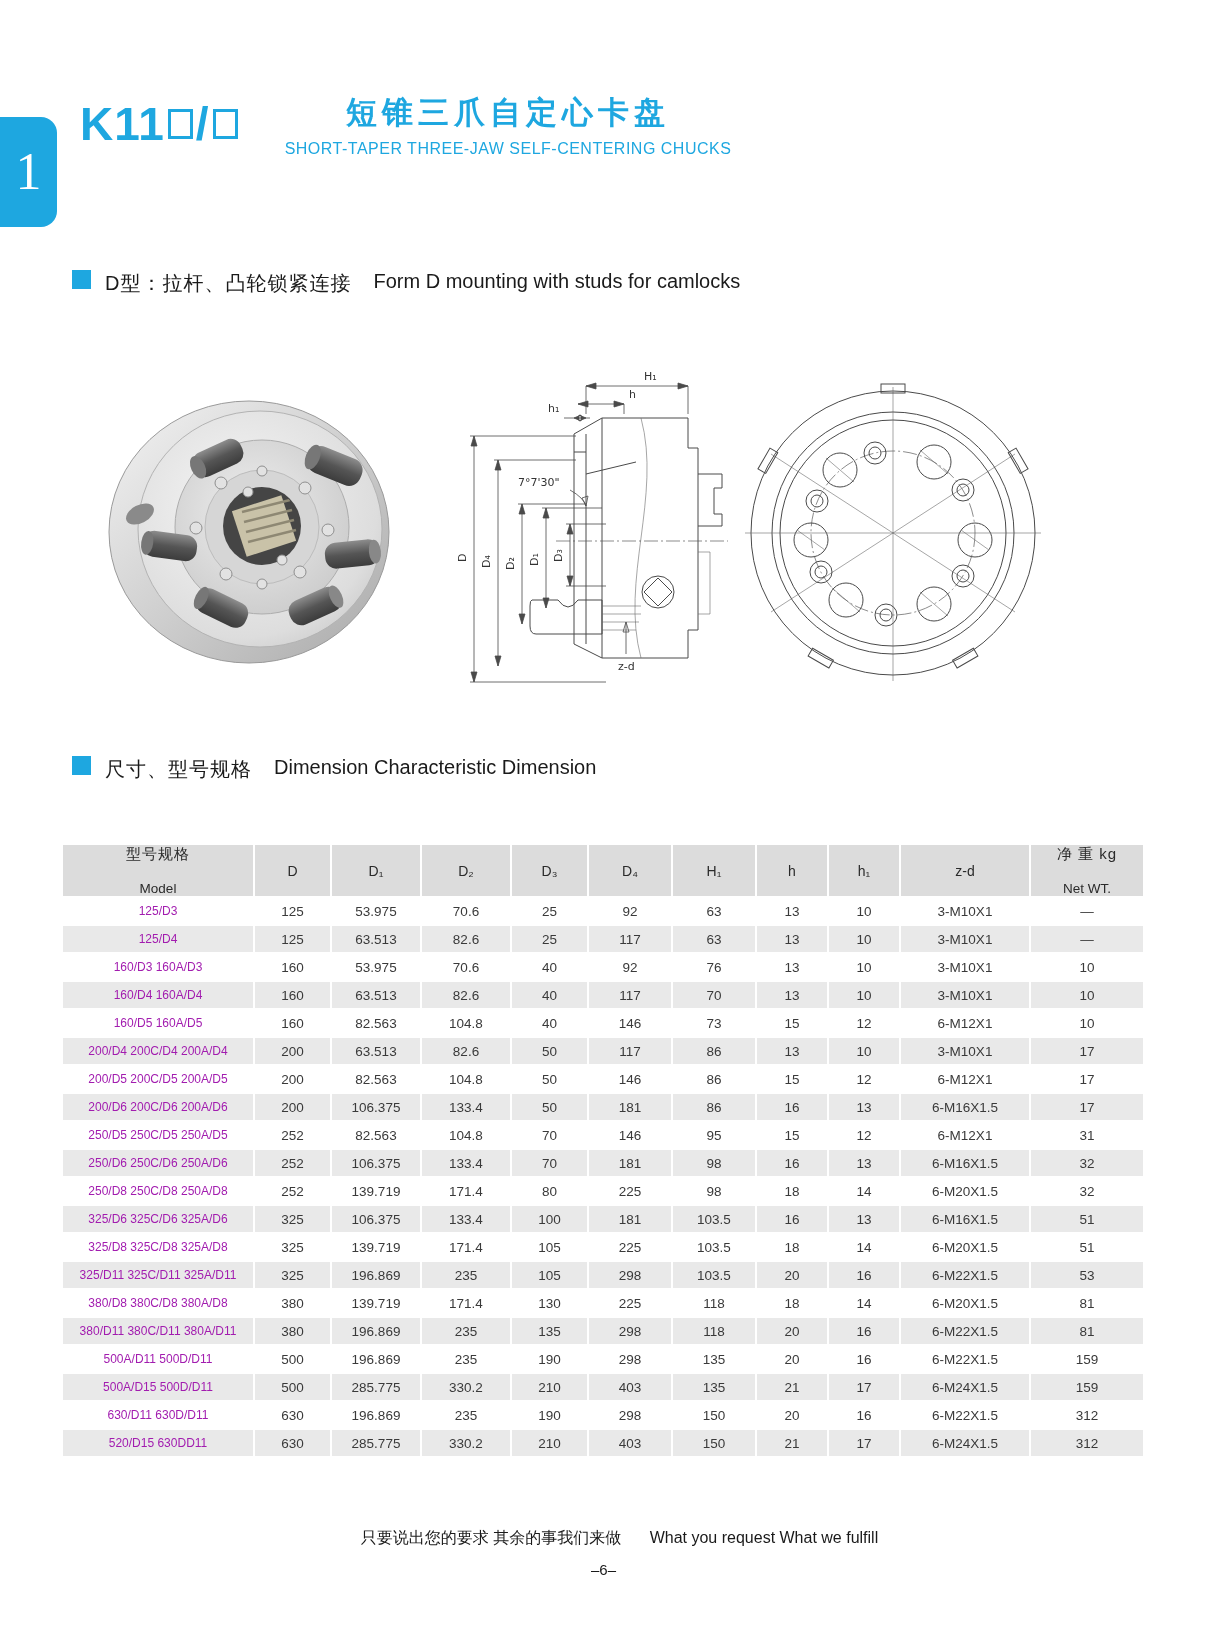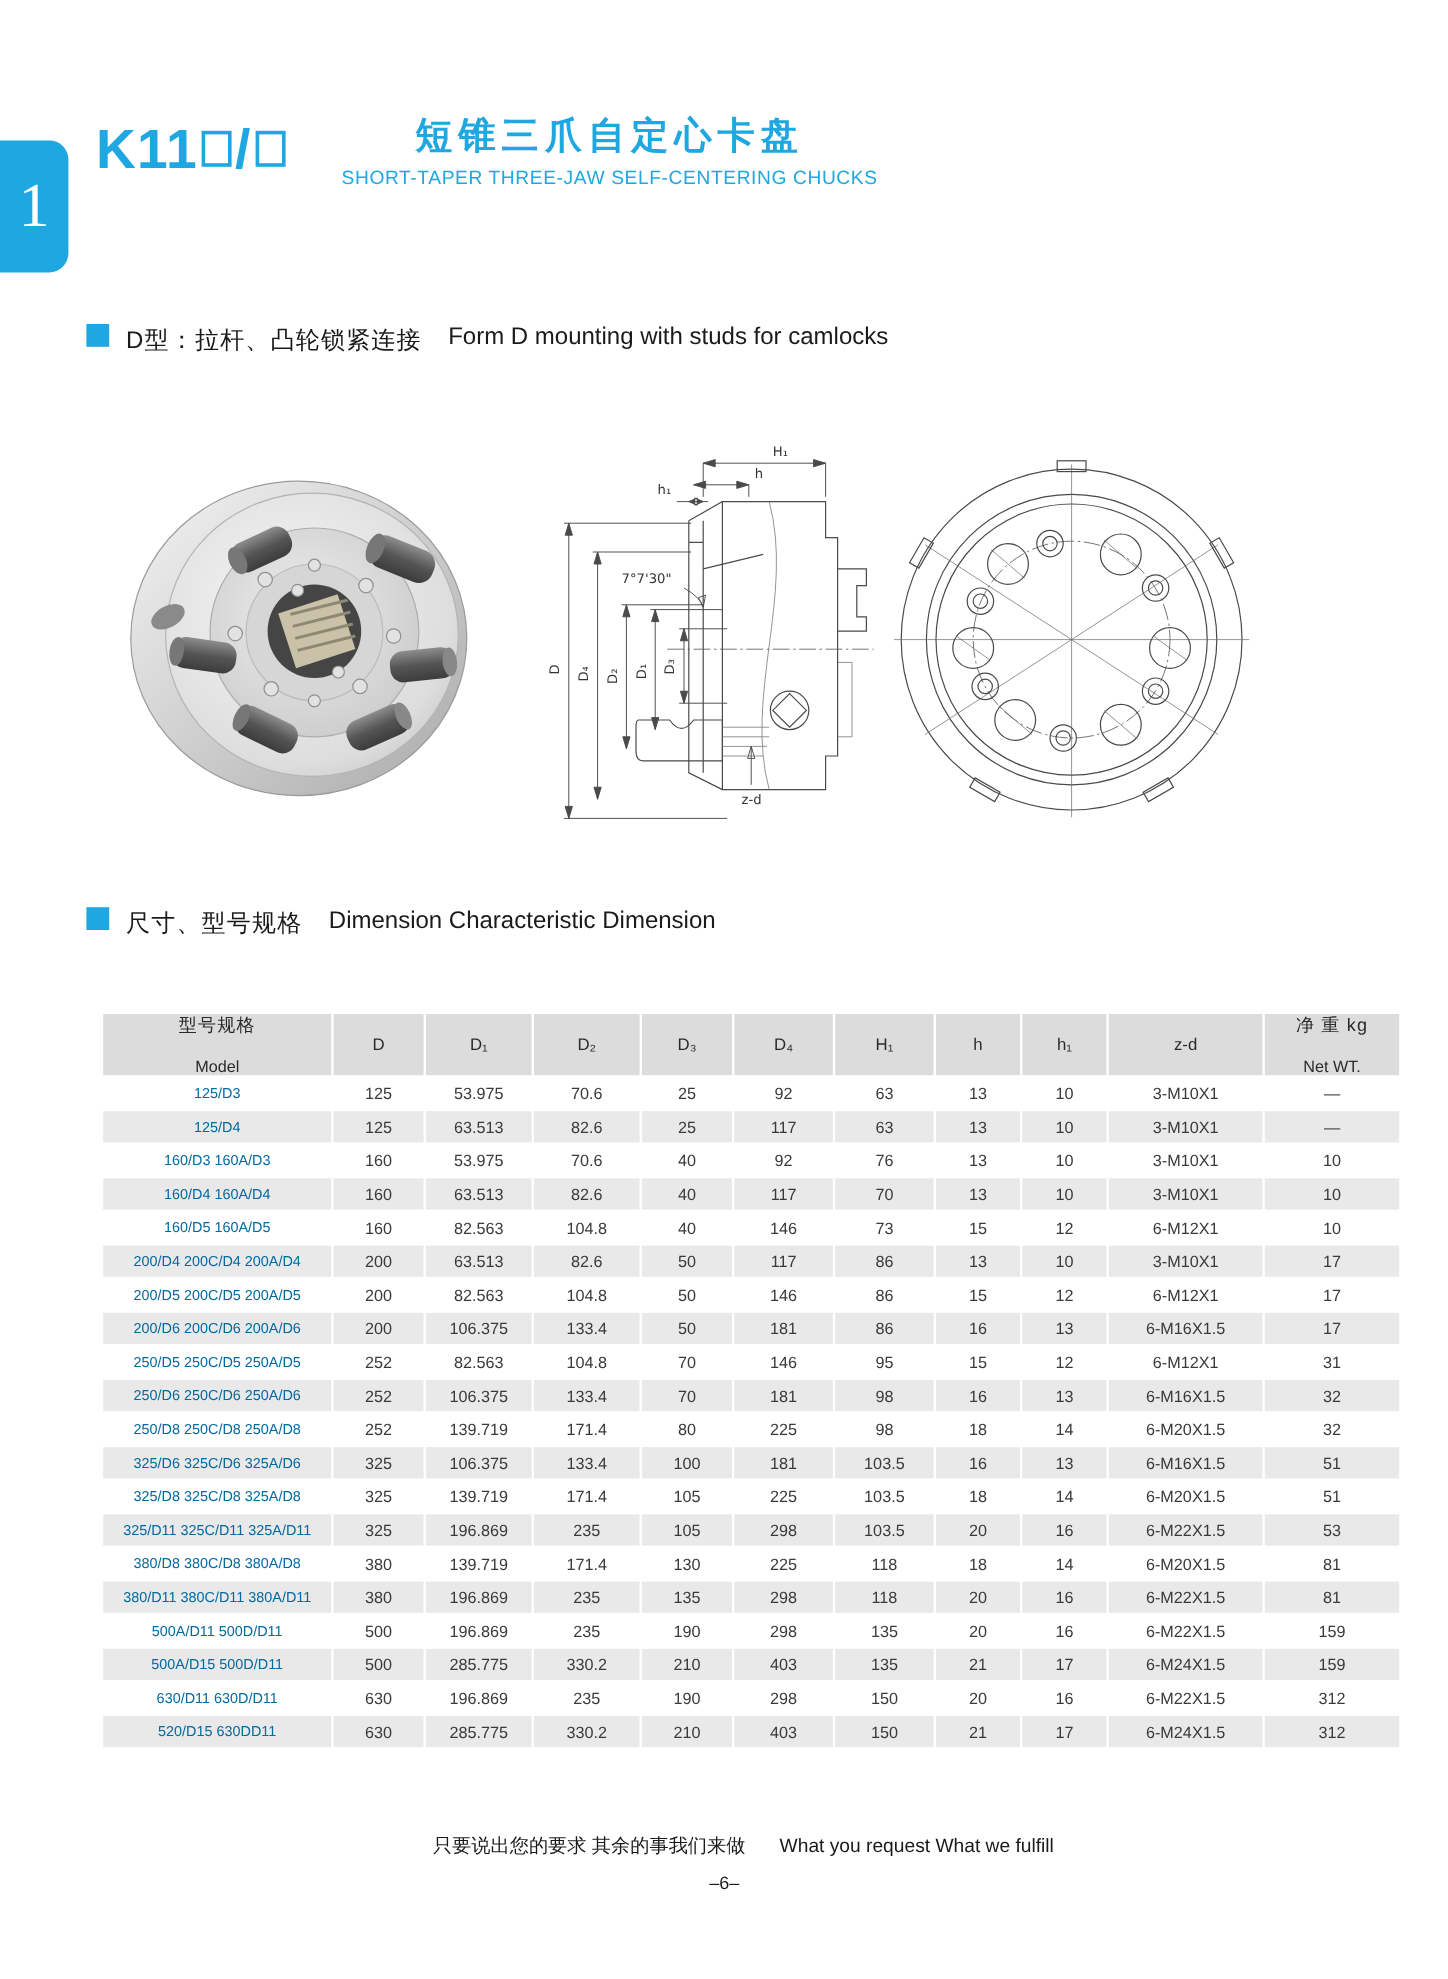--- a/index.html
+++ b/index.html
@@ -35,30 +35,30 @@
   #fig-section { left:436px; top:356px; width:294px; height:334px; }
   #fig-front { left:742px; top:380px; width:302px; height:308px; }
   .fig svg { width:100%; height:100%; }
   .dwg { stroke:#4a4a4a; fill:none; stroke-width:1; }
   .dwg-thin { stroke:#6a6a6a; fill:none; stroke-width:0.6; }
   .dim { stroke:#4a4a4a; fill:none; stroke-width:0.8; }
   .dim-t { font-size:11px; fill:#333; font-family:"DejaVu Sans","Liberation Sans",sans-serif; }
   .cline { stroke:#5a5a5a; stroke-width:0.7; stroke-dasharray:14 3 2 3; fill:none; }
 
   
-  .table-wrap { position:absolute; left:84px; top:843px; }
+  .table-wrap { position:absolute; left:61px; top:843px; }
   table { border-collapse:separate; border-spacing:2px; table-layout:fixed; width:1062px; }
   thead th { background:var(--th-bg,#dcdcdc); height:47px; font-weight:normal; vertical-align:middle; }
   thead th .l1 { display:block; font-size:15px; color:#2a2a2a; letter-spacing:1px; }
   thead th .l2 { display:block; font-size:13.5px; color:#2a2a2a; margin-top:17px; }
   thead th .single { font-size:14px; color:#2a2a2a; }
   tbody td { background:#fff; height:26px; text-align:center; vertical-align:middle;
     font-size:13.5px; color:#3a3a3a; white-space:nowrap; overflow:hidden; }
   tbody tr.alt td { background:var(--stripe,#e9e9e9); }
-  tbody td.model { font-size:12px; color:#0369a1; }
+  tbody td.model { font-size:12px; color:#a21caf; }
 
   
   .footer { position:absolute; left:16px; top:1528px; width:100%; text-align:center; font-size:16px; color:#1a1a1a; }
   .footer .en { margin-left:24px; }
   .page-num { position:absolute; left:0; top:1561px; width:100%; text-align:center; font-size:15px; color:#1a1a1a; }
 </style>
 </head>
 <body style="--accent: #1ea7e0; --th-bg: #dcdcdc; --stripe: #e9e9e9;">
 
 <div class="page">

